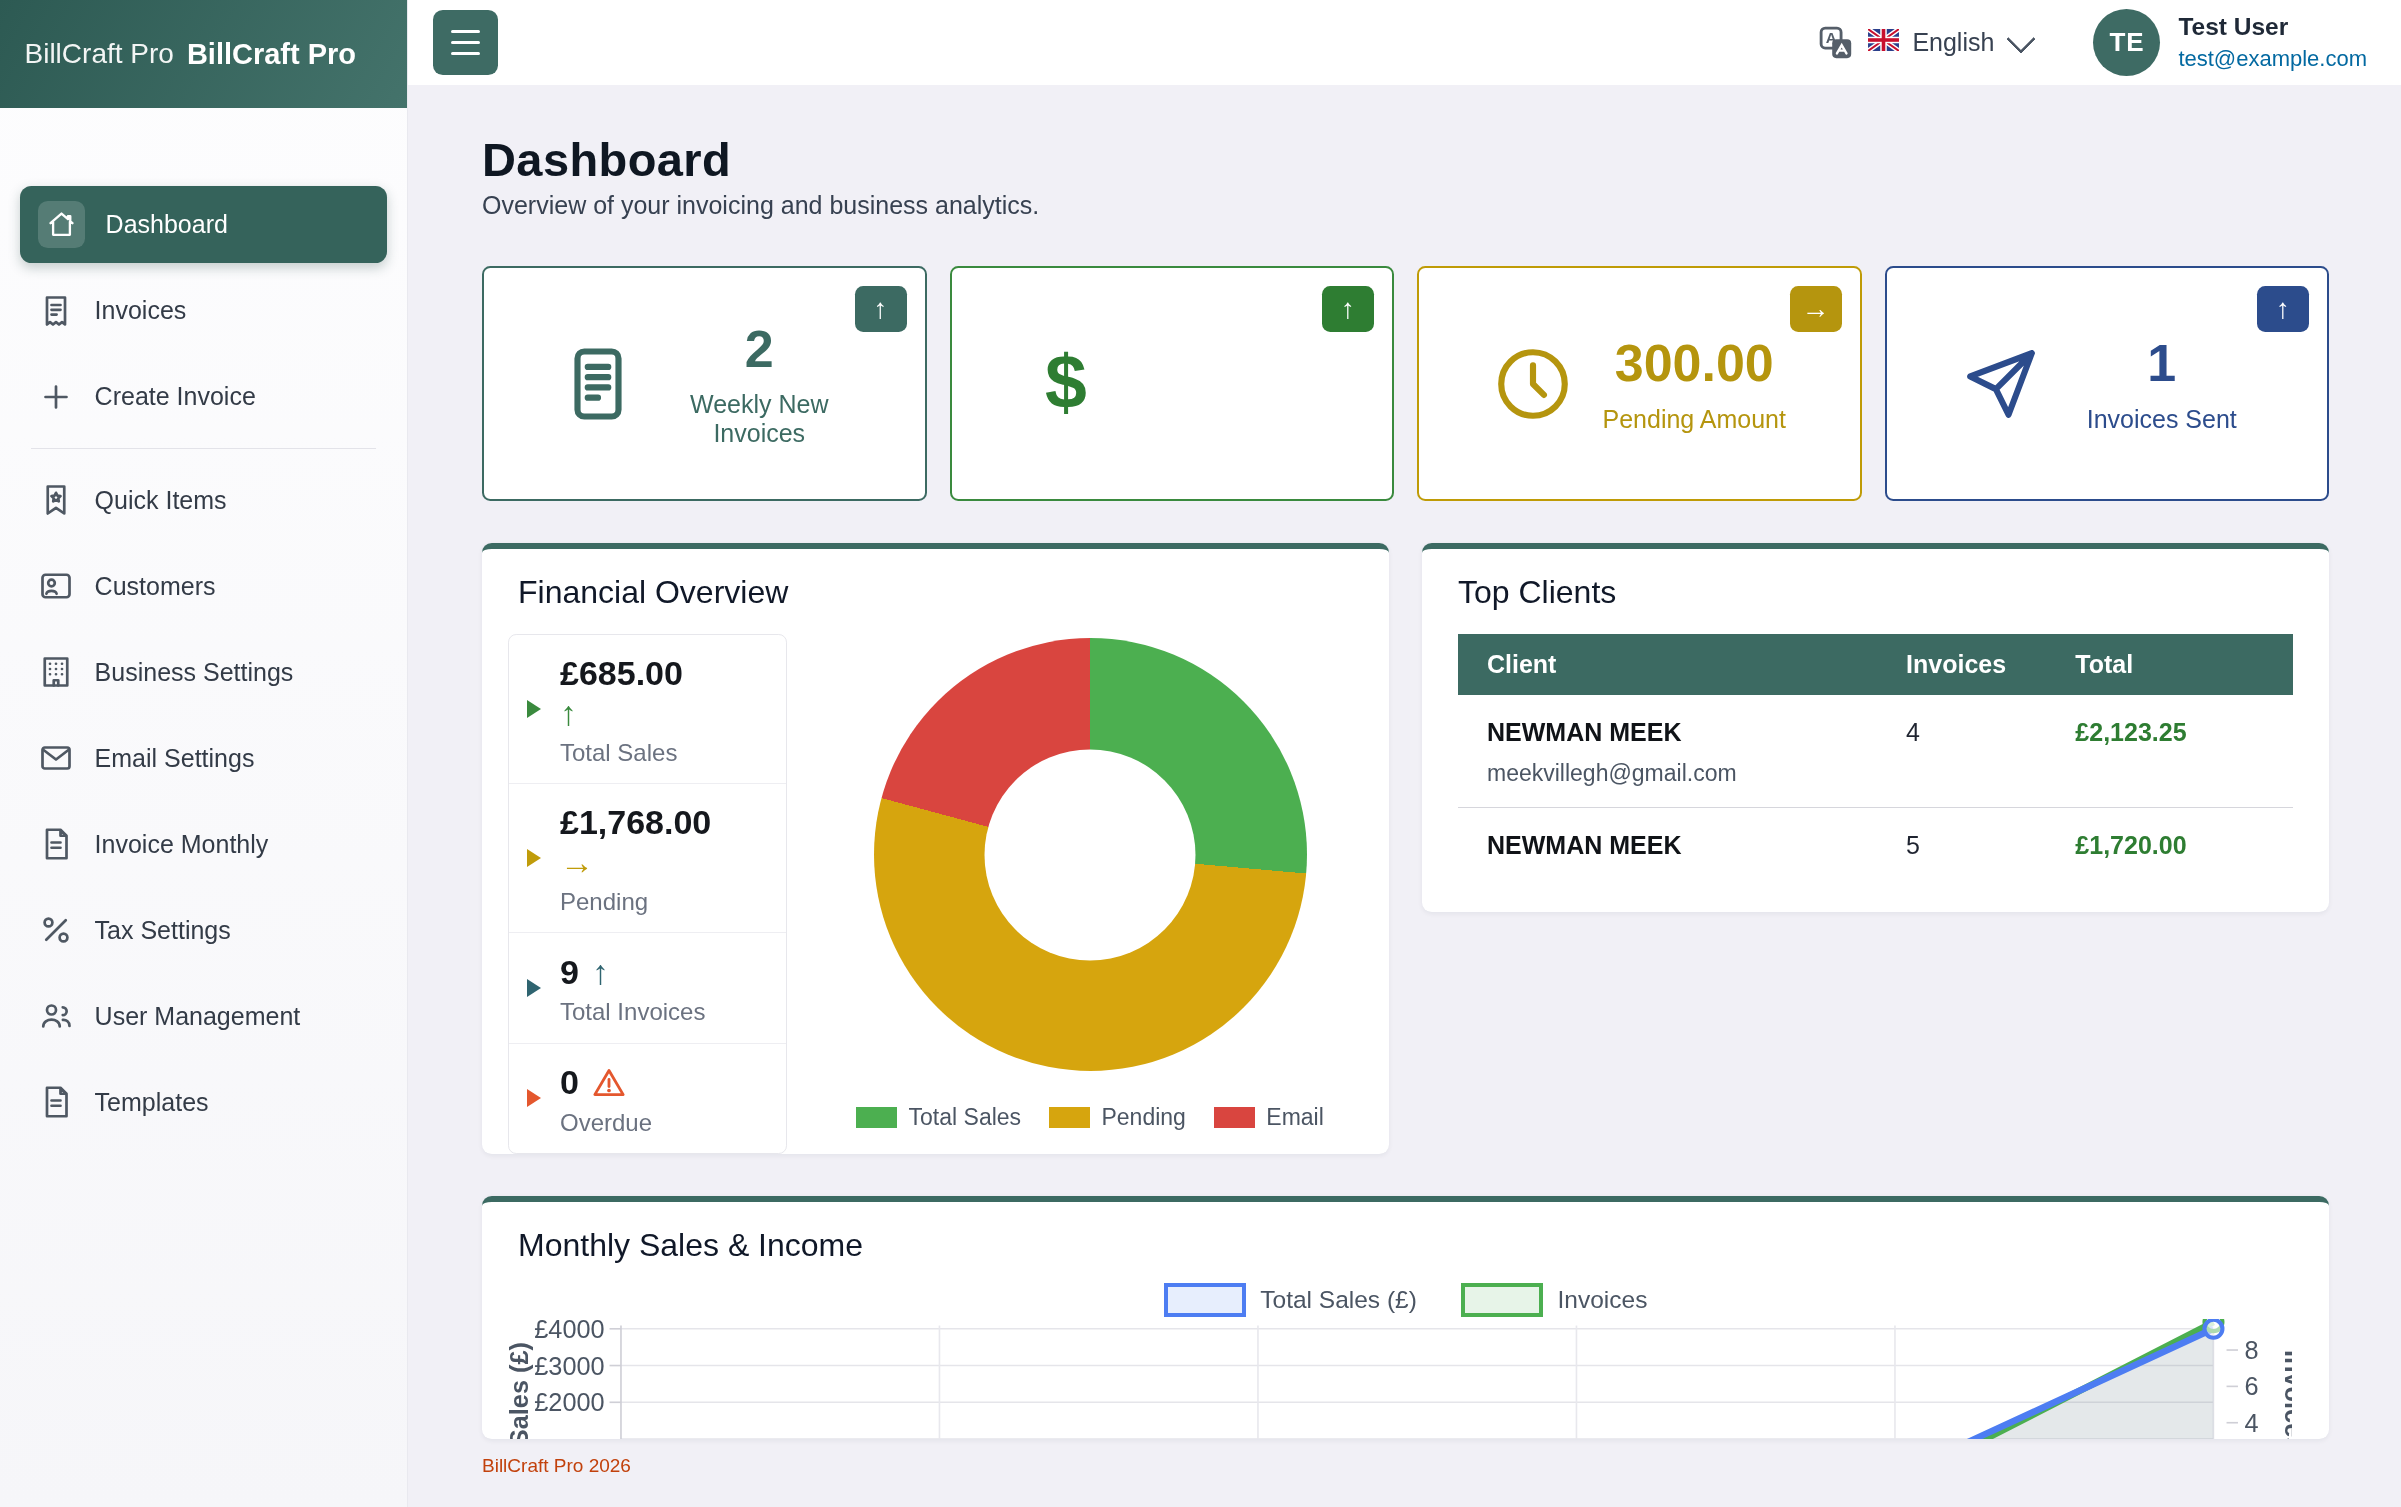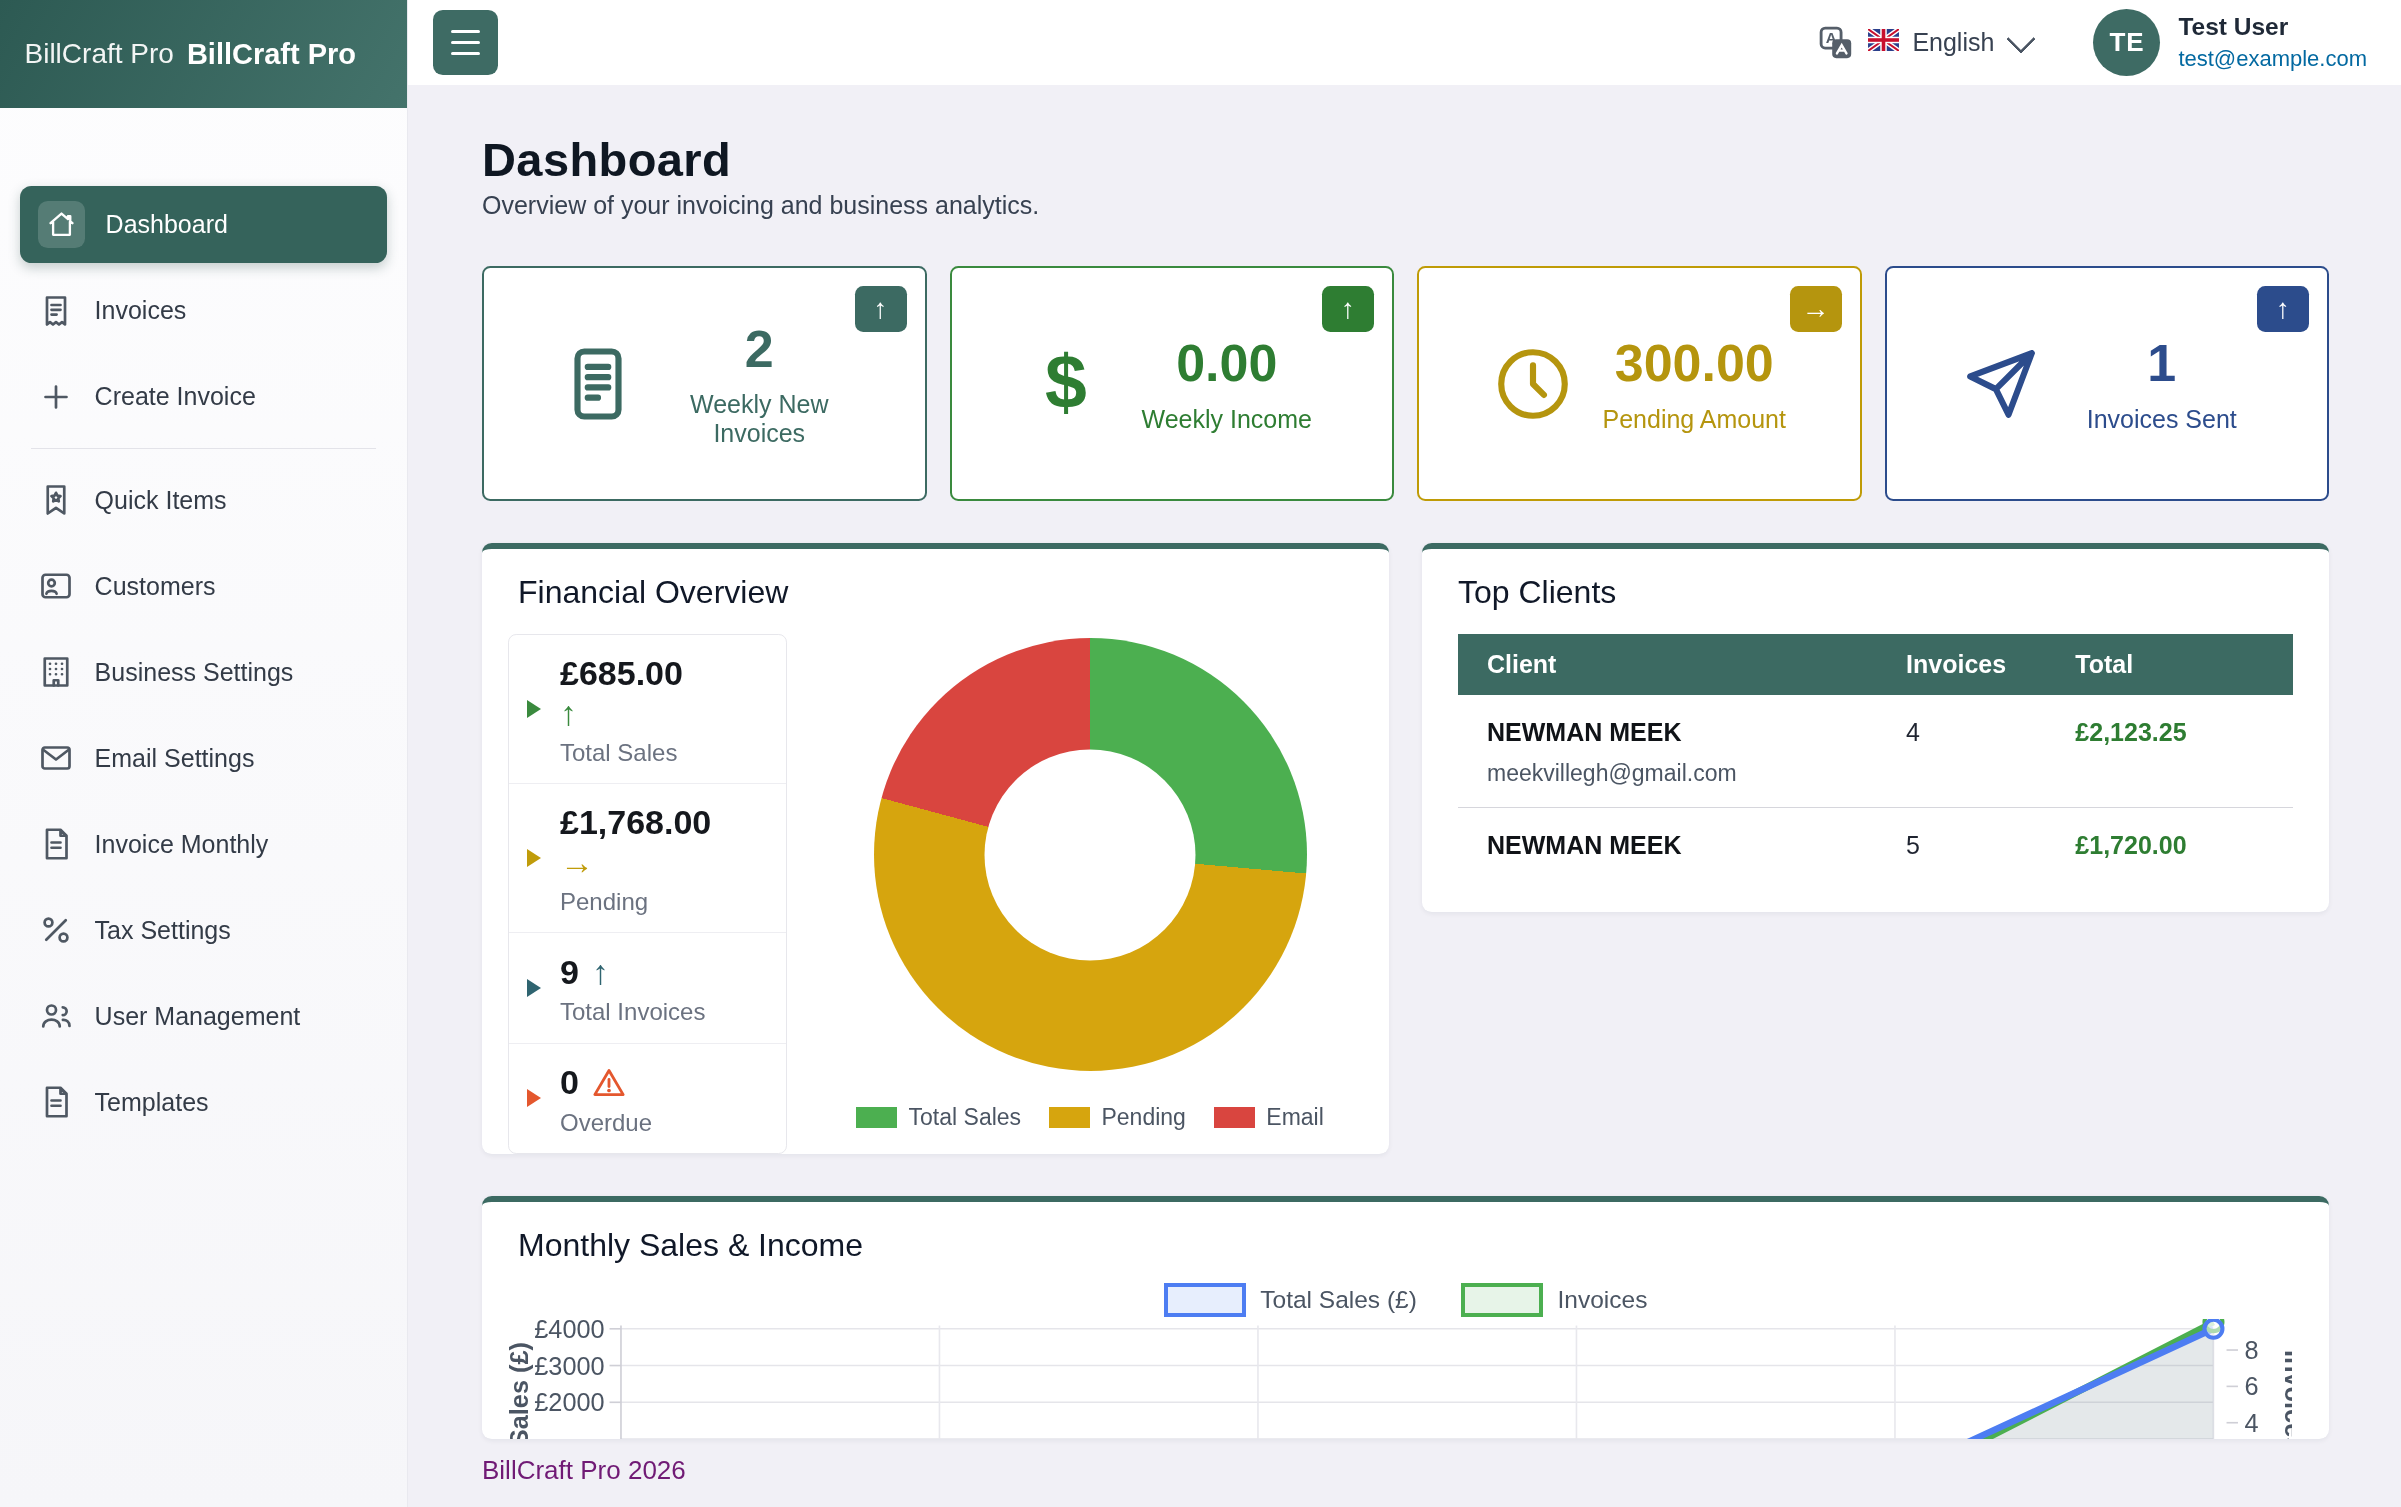--- a/index.html
+++ b/index.html
@@ -90,21 +90,21 @@
   .tc-email { font-size:23px; color:#4b5563; margin-top:13px; font-weight:400; }
   .tc-total { font-weight:700; color:#2e7d32; }
 
   
   .monthly { margin-top:42px; height:243px; overflow:hidden; }
   .chart-legend { display:flex; justify-content:center; gap:44px; margin-top:19.6px; }
   .cleg { display:flex; align-items:center; gap:14.7px; font-size:24.5px; color:#4b5563; }
   .cleg .sw { width:82px; height:34px; border:4.9px solid var(--lc); background:var(--lbg); }
   .chart-svg-wrap { margin-top:1.6px; }
 
-  .footer { font-size:26px; color:#701a75; margin:16.3px 0 0 0; }
+  .footer { font-size:19px; color:#c2410c; margin:16.3px 0 0 0; }
 </style>
 </head>
 <body>
 
 <div class="app">
 
   <aside class="sidebar">
     <div class="side-header">
       <span class="brand-light">BillCraft Pro</span>
       <span class="brand-bold">BillCraft Pro</span>
@@ -268,24 +268,20 @@
       <div class="stat-label">Weekly New Invoices</div>
     </span>
           </div>
           <div class="stat-card" style="--ac: #2e7d32; --bc: #3a8a3e;">
             <span class="stat-badge">↑</span>
     <span class="stat-icon">
               <svg viewBox="0 0 24 24" fill="none">
                 <text x="12" y="19" text-anchor="middle" font-size="22" font-weight="bold" fill="currentColor" font-family="Liberation Sans, sans-serif">$</text>
               </svg>
             </span>
-    <span class="stat-mid">
-      <div class="stat-value">0.00</div>
-      <div class="stat-label">Weekly Income</div>
-    </span>
           </div>
           <div class="stat-card" style="--ac: #b5950e; --bc: #bf9b06;">
             <span class="stat-badge">→</span>
     <span class="stat-icon">
               <svg viewBox="0 0 24 24" fill="none" stroke="currentColor" stroke-width="1.8" stroke-linecap="round" stroke-linejoin="round">
                 <circle cx="12" cy="12" r="9.3"></circle>
                 <path d="M12 6.5V12l3.2 3.2"></path>
               </svg>
             </span>
     <span class="stat-mid">

